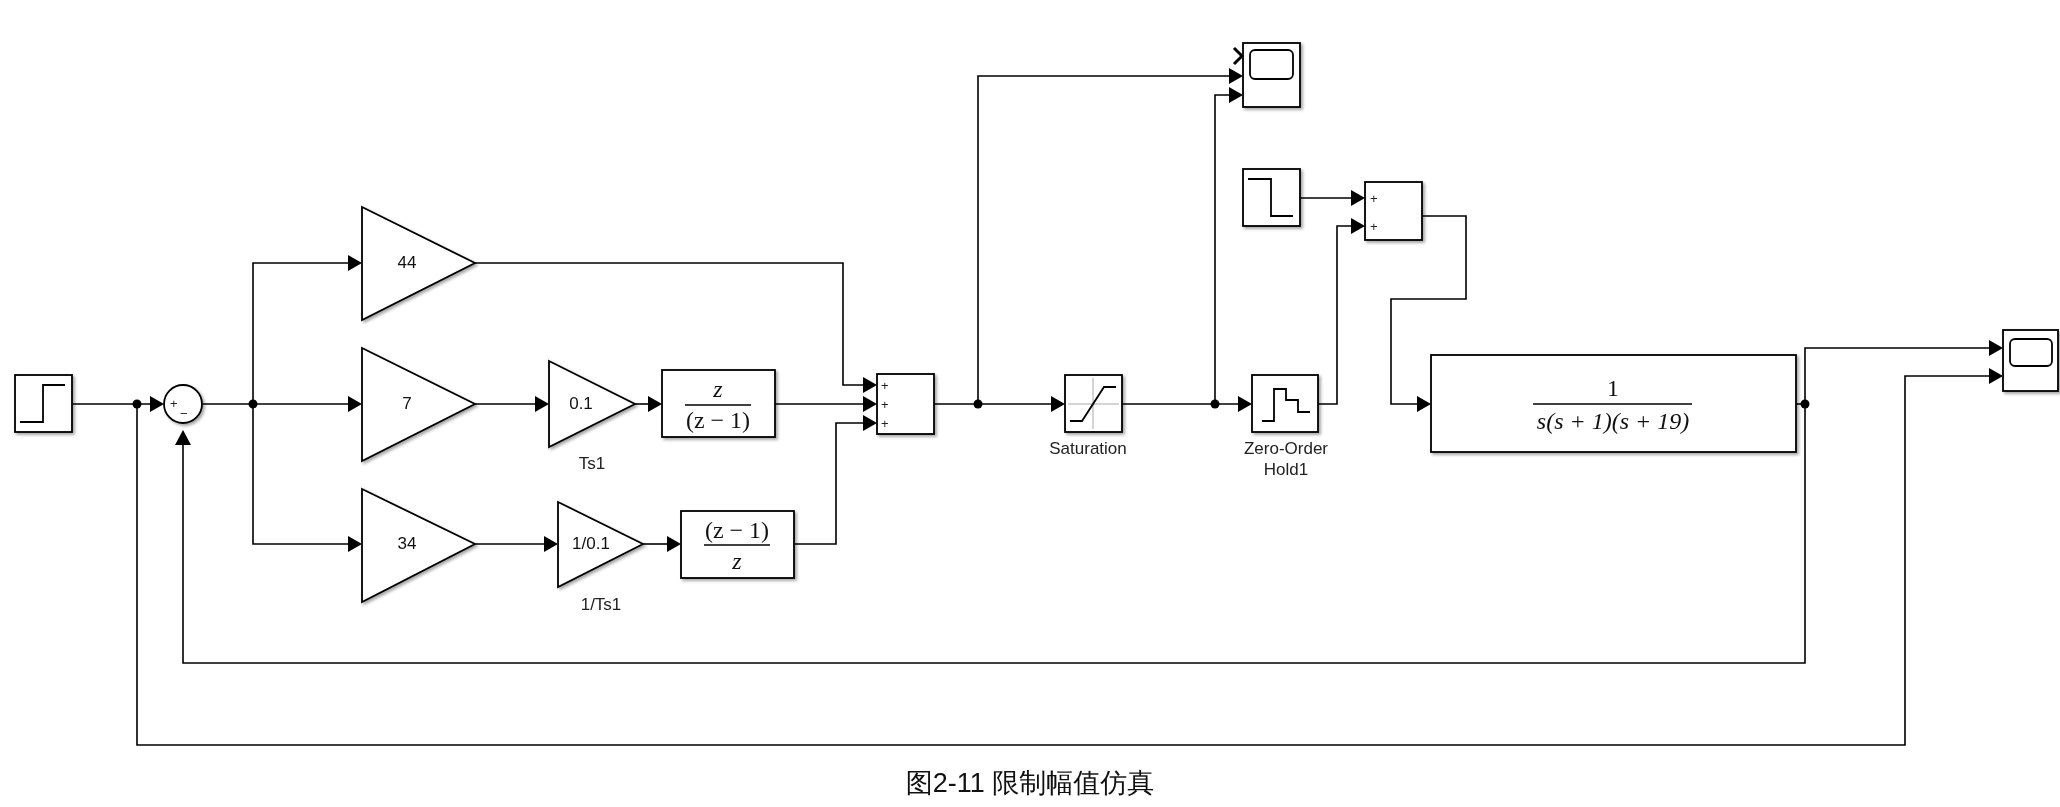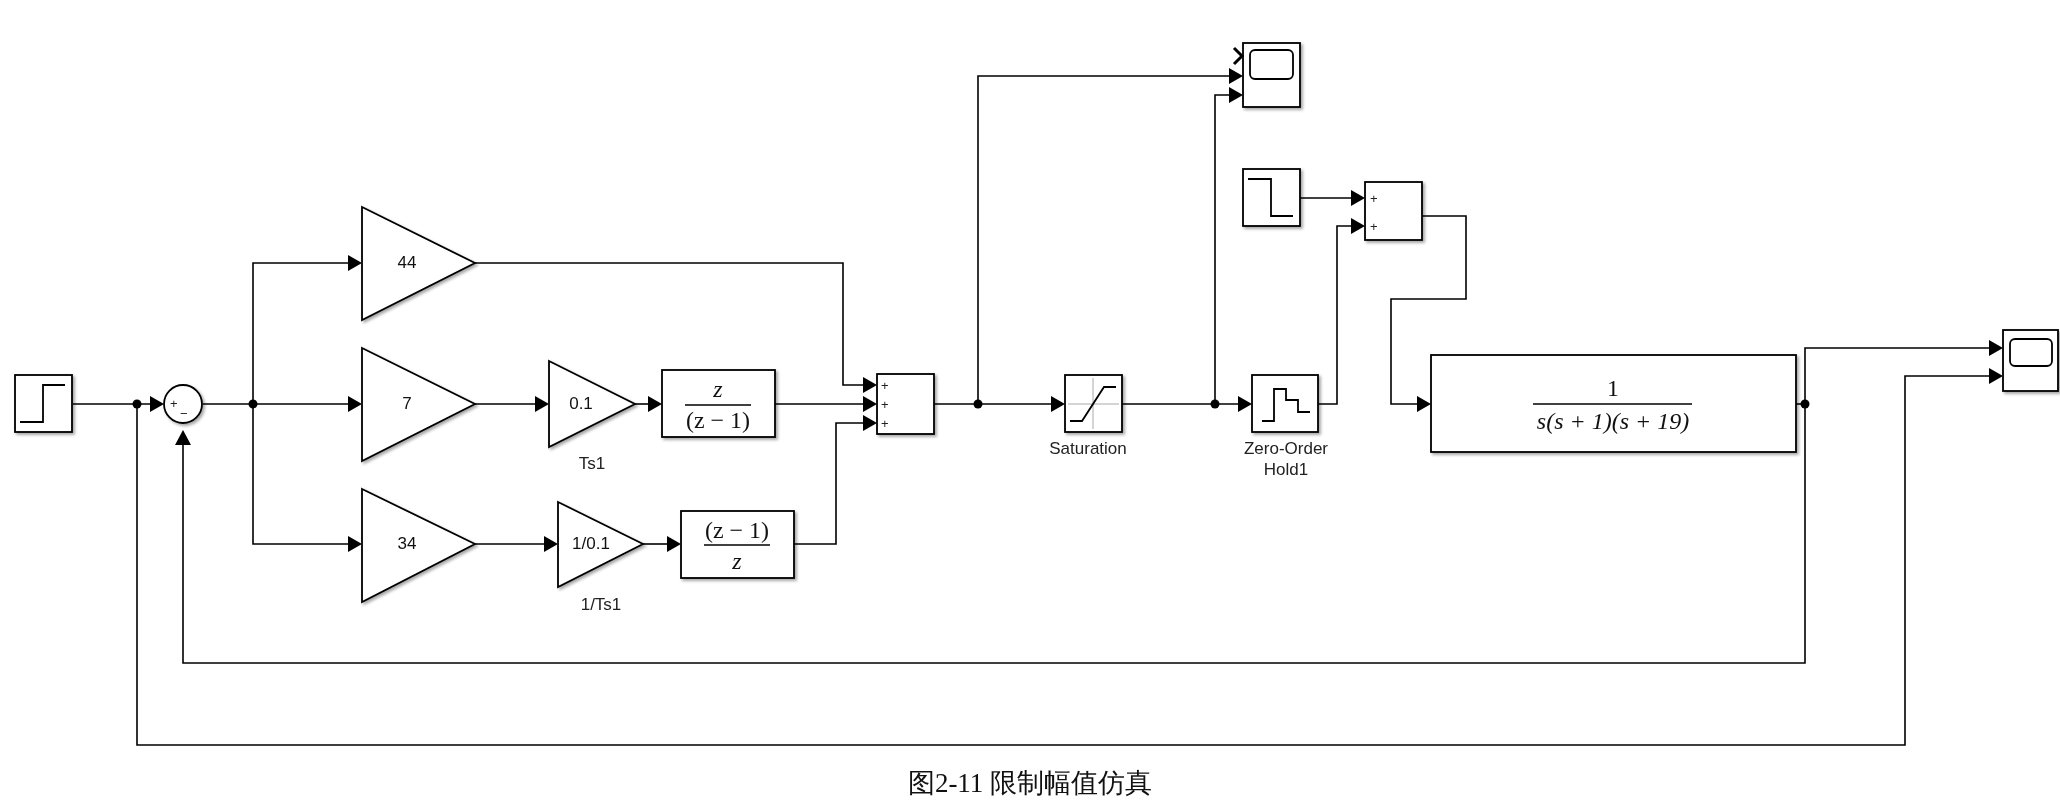--- a/index.html
+++ b/index.html
@@ -9,21 +9,21 @@
   .blk { fill:#fff; stroke:#000; stroke-width:1.8; filter:url(#shadow); }
   .arrow { fill:#000; }
   .dot { fill:#000; }
   .gtxt { font-family:"Liberation Sans", sans-serif; font-size:17px; fill:#111; text-anchor:middle; dominant-baseline:middle; }
   .lbl { font-family:"Liberation Sans", sans-serif; font-size:17px; fill:#222; text-anchor:middle; }
   .sign { font-family:"Liberation Sans", sans-serif; font-size:13px; fill:#222; }
   .math { font-family:"Liberation Serif", serif; font-size:24px; fill:#111; text-anchor:middle; }
   .mathi { font-style:italic; }
   .icon { fill:none; stroke:#000; stroke-width:1.8; }
   .icon-grey { fill:none; stroke:#aaa; stroke-width:1; }
-  #caption { position:absolute; left:0; top:765px; width:2060px; text-align:center; font-family:Liberation Serif, serif; font-size:27px; color:#111; }
+  #caption { position:absolute; left:0; top:765px; width:2060px; text-align:center; font-family:Liberation Sans, sans-serif; font-size:27px; color:#111; }
 </style>
 </head>
 <body>
 
 <svg id="diagram" width="2060" height="807" viewBox="0 0 2060 807" xmlns="http://www.w3.org/2000/svg">
   <defs>
     <filter id="shadow" x="-10%" y="-10%" width="130%" height="130%">
       <feDropShadow dx="2" dy="2" stdDeviation="1.5" flood-color="#000" flood-opacity="0.35"></feDropShadow>
     </filter>
   </defs>

